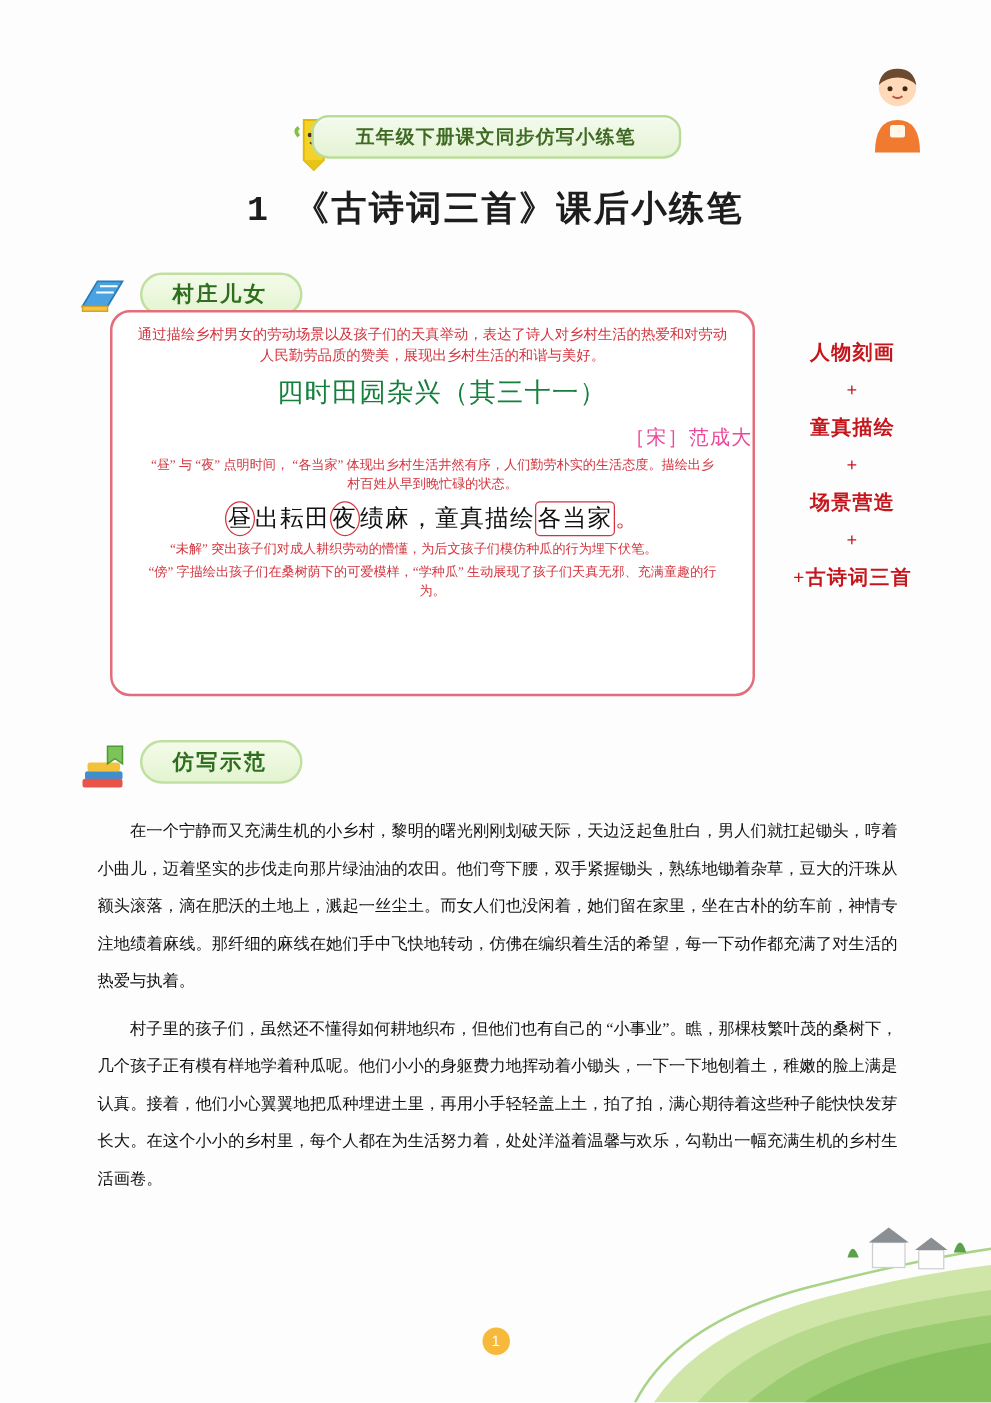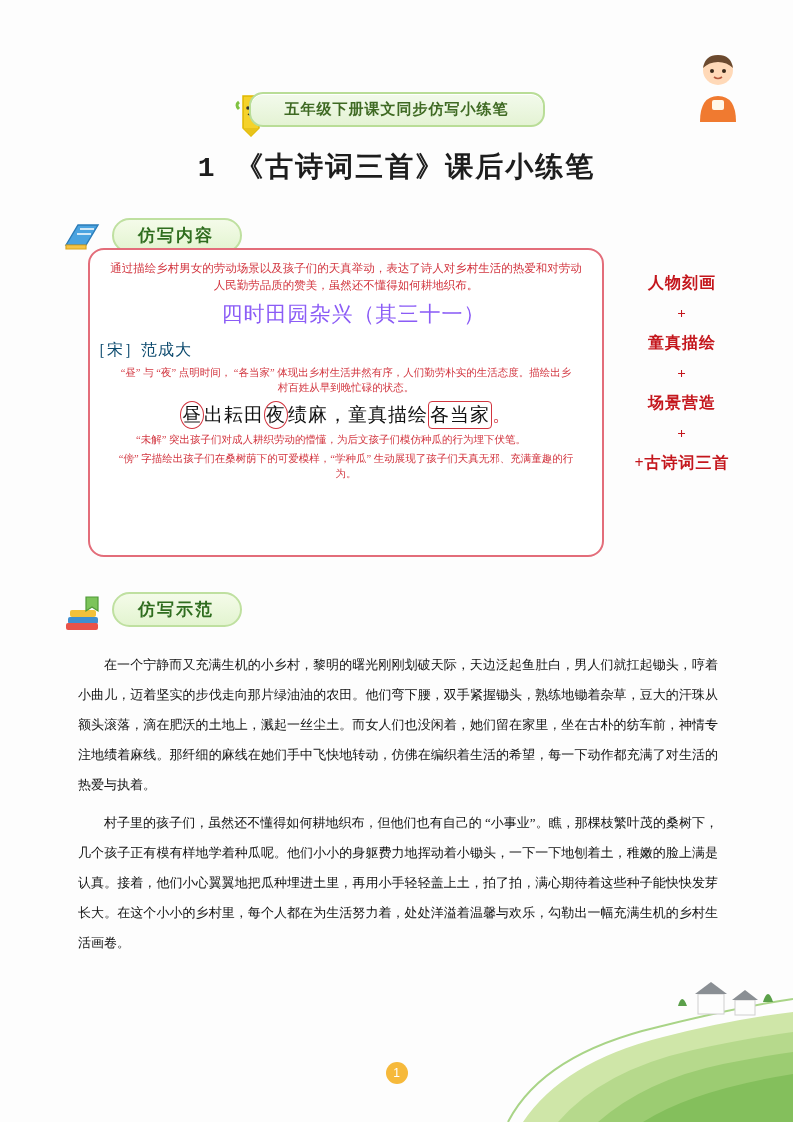--- a/index.html
+++ b/index.html
@@ -67,24 +67,24 @@
     border:2px solid #e36d7a;
     border-radius:16px;
     background:#fff;
   }
   .cb-intro{
     color:#d2353f;font-size:11.5px;line-height:17px;
     text-align:center;padding:10px 16px 0 16px;
     font-family:"Liberation Serif", serif;
   }
   .poem-title{
-    text-align:center;font-size:21px;color:#8b5cf6;margin-top:6px;letter-spacing:1px;padding-left:15px;
+    text-align:center;font-size:21px;color:#15803d;margin-top:6px;letter-spacing:1px;padding-left:15px;
   }
   .poem-author{
-    text-align:left;font-size:16px;color:#0c4a6e;margin-top:12px;letter-spacing:1px;
+    text-align:right;font-size:16px;color:#ec4899;margin-top:12px;letter-spacing:1px;
   }
   .note{
     color:#d2353f;font-size:10.5px;line-height:15px;text-align:center;
     padding:4px 26px 0 26px;
   }
   .note2{
     color:#d2353f;font-size:10.5px;line-height:15px;text-align:left;
     padding:3px 40px 0 46px;
   }
   .poem-line{
@@ -166,25 +166,25 @@
 
   <div class="sec-head" style="left:62px;top:218px;">
     <span class="icon-book">
       <svg width="40" height="34" viewBox="0 0 40 34">
         <path d="M4 26 L16 6 L36 6 L24 26 Z" fill="#4aa3e0" stroke="#2b7cb8" stroke-width="1.4"></path>
         <path d="M4 26 L24 26 L24 30 L4 30 Z" fill="#f6c445" stroke="#d9a521" stroke-width="1.2"></path>
         <path d="M18 10 L32 10" stroke="#fff" stroke-width="1.5"></path>
         <path d="M15 15 L29 15" stroke="#fff" stroke-width="1.5"></path>
       </svg>
     </span>
-    <span class="sec-label">仿写内容</span>
+    <span class="sec-label">村庄儿女</span>
   </div>
 
   <div class="content-box">
-    <div class="cb-intro">通过描绘乡村男女的劳动场景以及孩子们的天真举动，表达了诗人对乡村生活的热爱和对劳动人民勤劳品质的赞美，虽然还不懂得如何耕地织布。</div>
+    <div class="cb-intro">通过描绘乡村男女的劳动场景以及孩子们的天真举动，表达了诗人对乡村生活的热爱和对劳动人民勤劳品质的赞美，展现出乡村生活的和谐与美好。</div>
     <div class="poem-title">四时田园杂兴（其三十一）</div>
     <div class="poem-author">［宋］范成大</div>
     <div class="note">“昼” 与 “夜” 点明时间， “各当家” 体现出乡村生活井然有序，人们勤劳朴实的生活态度。描绘出乡村百姓从早到晚忙碌的状态。</div>
 
     <div class="poem-line">
       <span class="circ">昼</span><span>出耘田</span><span class="circ">夜</span><span>绩麻，童真描绘</span><span class="ubox">各当家</span><span class="dot-red">。</span>
     </div>
 
     <div class="note2">“未解” 突出孩子们对成人耕织劳动的懵懂，为后文孩子们模仿种瓜的行为埋下伏笔。</div>
 

